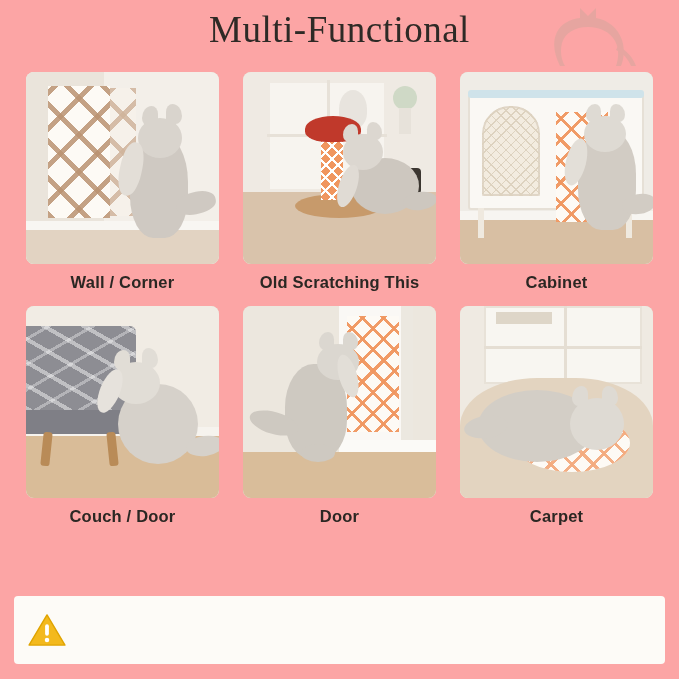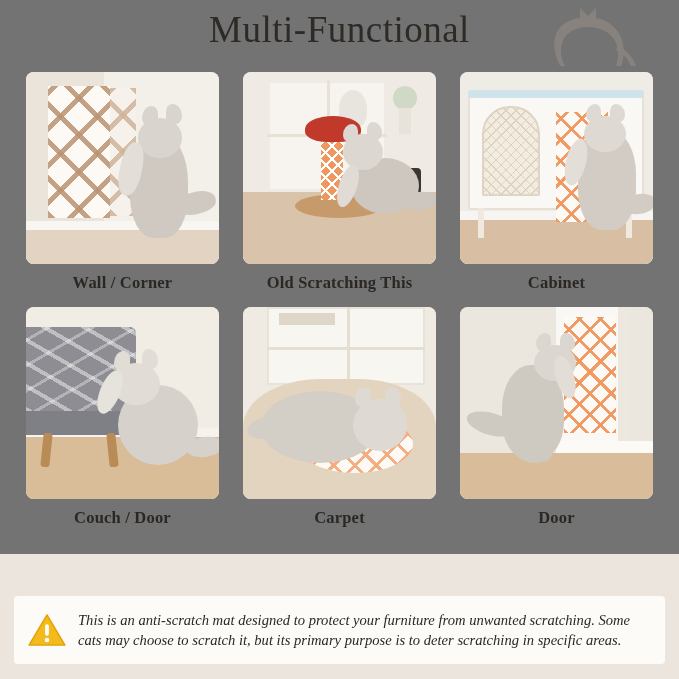--- a/index.html
+++ b/index.html
@@ -9,22 +9,22 @@
   body {
     width: 679px;
     height: 679px;
     background: #ece5dd;
     font-family: "Liberation Sans", sans-serif;
     overflow: hidden;
   }
   .page {
     position: relative;
     width: 679px;
-    height: 554px;
-    background: #737373;
+    height: 679px;
+    background: #fca5a5;
     box-sizing: border-box;
   }
 
   
   .header {
     position: relative;
     height: 68px;
   }
   .title {
     position: absolute;
@@ -56,21 +56,20 @@
   .row {
     display: flex;
     justify-content: space-between;
     padding: 0 26px;
     box-sizing: border-box;
   }
   .row + .row { margin-top: 14px; }
 
   .card {
     width: 193px;
-    font-family: Liberation Serif, serif;
   }
   .photo {
     position: relative;
     width: 193px;
     height: 192px;
     border-radius: 8px;
     overflow: hidden;
     background: #ded5c9;
   }
   .caption {
@@ -269,67 +268,66 @@
           <div class="cat-part" style="left:88px;top:44px;width:16px;height:20px;background:#e1ddd6;border-radius:60% 40% 0 40%;"></div>
           <div class="cat-part" style="left:116px;top:42px;width:16px;height:20px;background:#e1ddd6;border-radius:40% 60% 40% 0;"></div>
           <div class="cat-part" style="left:74px;top:62px;width:20px;height:46px;background:#e6e2dc;transform:rotate(22deg);"></div>
           <div class="cat-part" style="left:160px;top:130px;width:38px;height:20px;background:#d6d1ca;transform:rotate(-8deg);"></div>
         </div>
         <div class="caption">Couch / Door</div>
       </div>
 
       <div class="card">
         <div class="photo">
-          <div class="layerfill wall" style="background:#efeae2"></div>
-          <div class="layerfill" style="left:24px;top:0;width:158px;height:78px;background:#f8f6f1;border:2px solid #e8e2d8;box-sizing:border-box;"></div>
-          <div class="layerfill" style="left:24px;top:40px;width:158px;height:3px;background:#e5ded3"></div>
-          <div class="layerfill" style="left:104px;top:0;width:3px;height:78px;background:#e5ded3"></div>
-          <div class="layerfill" style="left:36px;top:6px;width:56px;height:12px;background:#ded6c8;"></div>
-          <div class="layerfill floor" style="height:120px;background:#e3d4c0;border-radius:40% 40% 0 0;"></div>
-
-          <div class="mat" style="left:54px;top:108px;width:116px;height:58px;border-radius:50%;">
-            <div class="lattice orange" style="opacity:.8"></div>
-          </div>
-
-          <div class="cat-part" style="left:18px;top:84px;width:118px;height:72px;background:#d3cec6;"></div>
-          <div class="cat-part" style="left:110px;top:92px;width:54px;height:52px;background:#dedad3;"></div>
-          <div class="cat-part" style="left:112px;top:80px;width:16px;height:20px;background:#dedad3;border-radius:60% 40% 0 40%;"></div>
-          <div class="cat-part" style="left:142px;top:80px;width:16px;height:20px;background:#dedad3;border-radius:40% 60% 40% 0;"></div>
-          <div class="cat-part" style="left:4px;top:110px;width:44px;height:22px;background:#d3cec6;transform:rotate(-8deg);"></div>
-        </div>
-        <div class="caption">Carpet</div>
-      </div>
-
-      <div class="card">
-        <div class="photo">
           <div class="layerfill wall" style="background:#ece7de"></div>
           <div class="layerfill" style="left:96px;top:0;width:64px;height:192px;background:#faf8f5"></div>
           <div class="layerfill" style="left:158px;top:0;width:12px;height:192px;background:#ece8e0"></div>
           <div class="layerfill floor" style="height:46px;background:#d9bd9a"></div>
           <div class="layerfill skirting" style="bottom:46px;left:96px;right:0;background:#fbfaf7;height:12px;"></div>
 
           <div class="mat" style="left:104px;top:10px;width:52px;height:116px;">
             <div class="lattice orange"></div>
           </div>
 
           <div class="cat-part" style="left:42px;top:58px;width:62px;height:94px;background:#cec9c1;border-radius:46% 46% 40% 40%;"></div>
           <div class="cat-part" style="left:74px;top:38px;width:42px;height:36px;background:#dbd7d0;"></div>
           <div class="cat-part" style="left:76px;top:26px;width:15px;height:18px;background:#dbd7d0;border-radius:60% 40% 0 40%;"></div>
           <div class="cat-part" style="left:100px;top:26px;width:15px;height:18px;background:#dbd7d0;border-radius:40% 60% 40% 0;"></div>
           <div class="cat-part" style="left:96px;top:48px;width:18px;height:44px;background:#e2ded7;transform:rotate(-16deg);"></div>
           <div class="cat-part" style="left:6px;top:106px;width:50px;height:22px;background:#cec9c1;transform:rotate(16deg);"></div>
           <div class="cat-part" style="left:58px;top:138px;width:34px;height:18px;background:#cec9c1;"></div>
         </div>
         <div class="caption">Door</div>
       </div>
+
+      <div class="card">
+        <div class="photo">
+          <div class="layerfill wall" style="background:#efeae2"></div>
+          <div class="layerfill" style="left:24px;top:0;width:158px;height:78px;background:#f8f6f1;border:2px solid #e8e2d8;box-sizing:border-box;"></div>
+          <div class="layerfill" style="left:24px;top:40px;width:158px;height:3px;background:#e5ded3"></div>
+          <div class="layerfill" style="left:104px;top:0;width:3px;height:78px;background:#e5ded3"></div>
+          <div class="layerfill" style="left:36px;top:6px;width:56px;height:12px;background:#ded6c8;"></div>
+          <div class="layerfill floor" style="height:120px;background:#e3d4c0;border-radius:40% 40% 0 0;"></div>
+
+          <div class="mat" style="left:54px;top:108px;width:116px;height:58px;border-radius:50%;">
+            <div class="lattice orange" style="opacity:.8"></div>
+          </div>
+
+          <div class="cat-part" style="left:18px;top:84px;width:118px;height:72px;background:#d3cec6;"></div>
+          <div class="cat-part" style="left:110px;top:92px;width:54px;height:52px;background:#dedad3;"></div>
+          <div class="cat-part" style="left:112px;top:80px;width:16px;height:20px;background:#dedad3;border-radius:60% 40% 0 40%;"></div>
+          <div class="cat-part" style="left:142px;top:80px;width:16px;height:20px;background:#dedad3;border-radius:40% 60% 40% 0;"></div>
+          <div class="cat-part" style="left:4px;top:110px;width:44px;height:22px;background:#d3cec6;transform:rotate(-8deg);"></div>
+        </div>
+        <div class="caption">Carpet</div>
+      </div>
     </div>
   </div>
 
   <div class="note">
     <svg class="warn-icon" viewBox="0 0 40 36">
       <path d="M20 2 L39 34 L1 34 Z" fill="#f3b91d" stroke="#e0a400" stroke-width="1.5" stroke-linejoin="round"></path>
       <rect x="18" y="12" width="4" height="12" rx="2" fill="#ffffff"></rect>
       <circle cx="20" cy="28.5" r="2.4" fill="#ffffff"></circle>
     </svg>
-    <div class="note-text">This is an anti-scratch mat designed to protect your furniture from unwanted scratching. Some cats may choose to scratch it, but its primary purpose is to deter scratching in specific areas.</div>
   </div>
 
 </div>
 
 </body></html>

